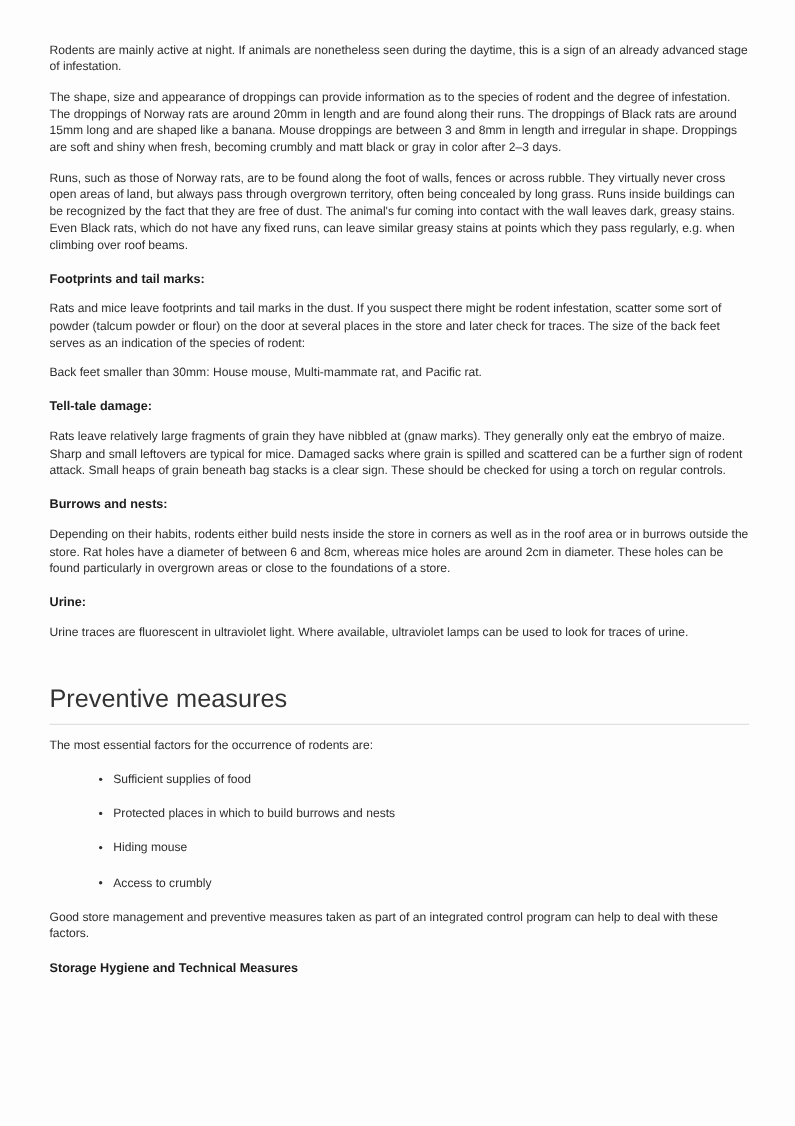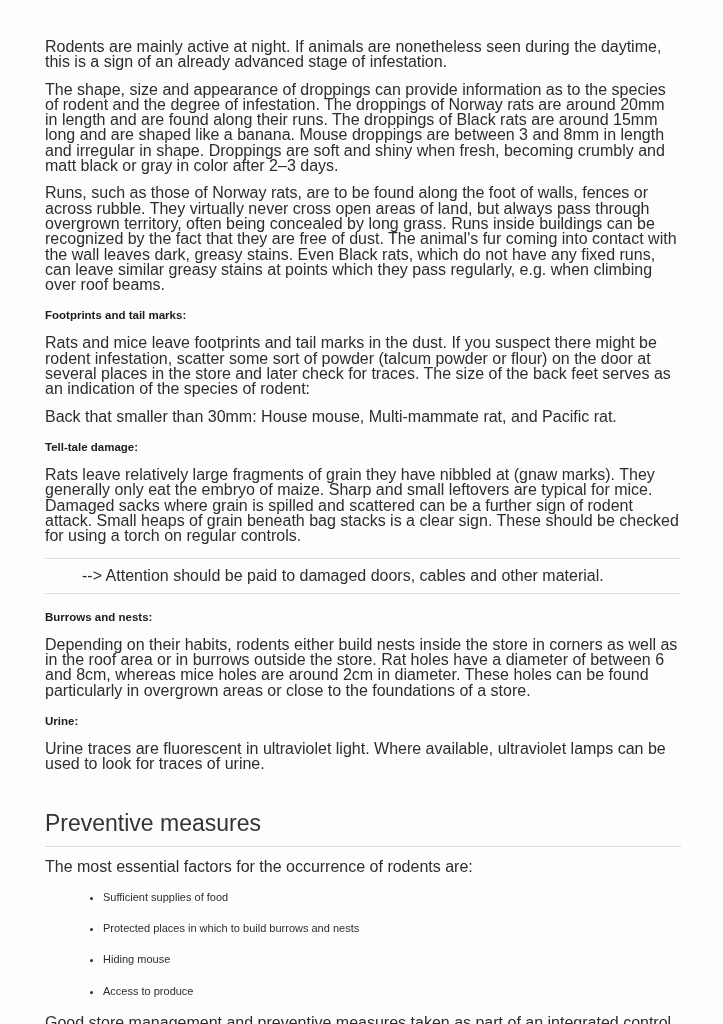--- a/index.html
+++ b/index.html
@@ -14,21 +14,21 @@
     font-family: "Liberation Sans", "DejaVu Sans", sans-serif;
     color: #2d2d2d;
   }
   .page {
     box-sizing: border-box;
     width: 723px;
     height: 1024px;
     padding: 27px 42px 0 45px;
   }
   .page p {
-    font-size: 16px;
+    font-size: 11px;
     line-height: 15.3px;
     margin: 12px 0;
     color: #2d2d2d;
   }
   .page h4 {
     font-size: 11.5px;
     line-height: 15px;
     font-weight: bold;
     color: #1c1c1c;
     margin: 16px 0 12px 0;
@@ -68,43 +68,40 @@
 <div class="page">
 
   <p>Rodents are mainly active at night. If animals are nonetheless seen during the daytime, this is a sign of an already advanced stage of infestation.</p>
 
   <p>The shape, size and appearance of droppings can provide information as to the species of rodent and the degree of infestation. The droppings of Norway rats are around 20mm in length and are found along their runs. The droppings of Black rats are around 15mm long and are shaped like a banana. Mouse droppings are between 3 and 8mm in length and irregular in shape. Droppings are soft and shiny when fresh, becoming crumbly and matt black or gray in color after 2–3 days.</p>
 
   <p>Runs, such as those of Norway rats, are to be found along the foot of walls, fences or across rubble. They virtually never cross open areas of land, but always pass through overgrown territory, often being concealed by long grass. Runs inside buildings can be recognized by the fact that they are free of dust. The animal's fur coming into contact with the wall leaves dark, greasy stains. Even Black rats, which do not have any fixed runs, can leave similar greasy stains at points which they pass regularly, e.g. when climbing over roof beams.</p>
 
   <h4>Footprints and tail marks:</h4>
   <p>Rats and mice leave footprints and tail marks in the dust. If you suspect there might be rodent infestation, scatter some sort of powder (talcum powder or flour) on the door at several places in the store and later check for traces. The size of the back feet serves as an indication of the species of rodent:</p>
-  <p>Back that smaller than 30mm: House mouse, Multi-mammate rat, and Pacific rat.</p>
+  <p>Back feet smaller than 30mm: House mouse, Multi-mammate rat, and Pacific rat.</p>
 
   <h4>Tell-tale damage:</h4>
   <p>Rats leave relatively large fragments of grain they have nibbled at (gnaw marks). They generally only eat the embryo of maize. Sharp and small leftovers are typical for mice. Damaged sacks where grain is spilled and scattered can be a further sign of rodent attack. Small heaps of grain beneath bag stacks is a clear sign. These should be checked for using a torch on regular controls.</p>
 
-  <div class="note">
-    <p>--&gt; Attention should be paid to damaged doors, cables and other material.</p>
-  </div>
 
   <h4>Burrows and nests:</h4>
   <p>Depending on their habits, rodents either build nests inside the store in corners as well as in the roof area or in burrows outside the store. Rat holes have a diameter of between 6 and 8cm, whereas mice holes are around 2cm in diameter. These holes can be found particularly in overgrown areas or close to the foundations of a store.</p>
 
   <h4>Urine:</h4>
   <p>Urine traces are fluorescent in ultraviolet light. Where available, ultraviolet lamps can be used to look for traces of urine.</p>
 
   <h1>Preventive measures</h1>
 
   <p>The most essential factors for the occurrence of rodents are:</p>
 
   <ul class="factors">
     <li>Sufficient supplies of food</li>
     <li>Protected places in which to build burrows and nests</li>
     <li>Hiding mouse</li>
-    <li>Access to produce</li>
+    <li>Access to crumbly</li>
   </ul>
 
   <p>Good store management and preventive measures taken as part of an integrated control program can help to deal with these factors.</p>
 
   <h4>Storage Hygiene and Technical Measures</h4>
 
 </div>
 
 </body></html>

